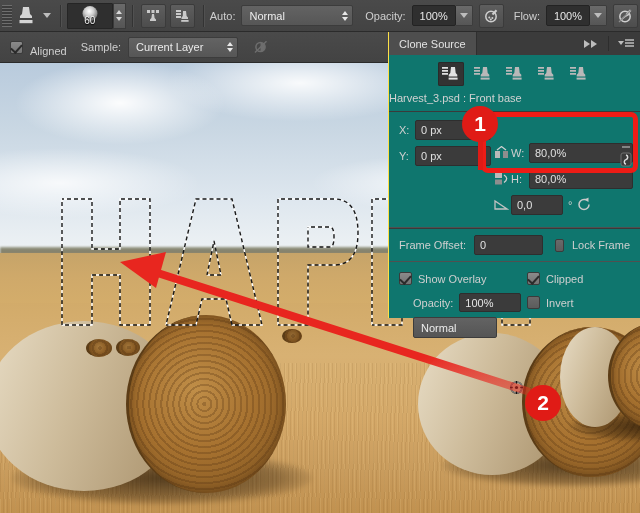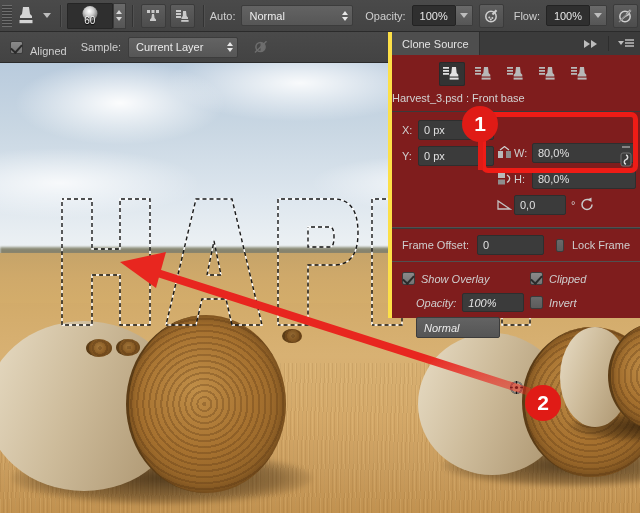--- a/index.html
+++ b/index.html
@@ -136,21 +136,21 @@
     background:radial-gradient(ellipse at center, rgba(40,25,8,.72) 0%, rgba(40,25,8,.35) 55%, rgba(0,0,0,0) 75%);
     filter:blur(2px);
   }
 
   
   .selwrap{position:absolute;left:0;top:0;width:640px;height:450px;pointer-events:none;}
 
   
   .panel {
     position:absolute;left:388px;top:32px;width:252px;height:286px;
-    background:#7f1d1d;border-left:4px solid #fde047;
+    background:#0f766e;border-left:1px solid #fde047;
   }
   .paneltabs{height:23px;background:#3b3b3b;display:flex;align-items:stretch;position:relative;}
   .ptab{padding:0 10px;display:flex;align-items:center;background:#4e4e4e;color:#e3e3e3;font-size:11px;
     border-right:1px solid #2f2f2f;}
   .ptabfill{flex:1;background:#3b3b3b;}
   .ptoolbtn{display:flex;align-items:center;padding:0 5px;}
   .panelbody{padding:0;}
   .srcrow{height:33px;display:flex;align-items:center;justify-content:center;gap:6px;padding-top:4px;}
   .srcbtn{width:26px;height:24px;display:flex;align-items:center;justify-content:center;border-radius:2px;}
   .srcbtn.sel{background:#333;box-shadow:inset 0 0 0 1px #2a2a2a;}
@@ -162,21 +162,21 @@
   .xyfield{width:76px;height:20px;background:#3b3b3b;border:1px solid #2e2e2e;border-radius:2px;
     color:#e0e0e0;display:flex;align-items:center;padding:0 5px;font-size:11px;}
   .whfield{width:104px;height:20px;background:#3b3b3b;border:1px solid #2e2e2e;border-radius:2px;
     color:#e0e0e0;display:flex;align-items:center;padding:0 5px;font-size:11px;}
   .anglefield{width:52px;height:20px;background:#3b3b3b;border:1px solid #2e2e2e;border-radius:2px;
     color:#e0e0e0;display:flex;align-items:center;padding:0 5px;font-size:11px;}
   .sectrow{display:flex;align-items:center;padding:6px 10px;gap:8px;}
   .framefield{width:106px;height:20px;background:#3b3b3b;border:1px solid #2e2e2e;border-radius:2px;
     color:#e0e0e0;display:flex;align-items:center;padding:0 5px;font-size:11px;}
   .ovl{padding:6px 10px;}
-  .ovlgrid{display:flex;font-style:italic;}
+  .ovlgrid{display:flex;}
   .ovlleft{width:128px;}
   .ovlright{flex:1;}
   .ckrow{display:flex;align-items:center;gap:6px;height:21px;margin-bottom:3px;}
   .opfield{width:62px;height:19px;background:#3b3b3b;border:1px solid #2e2e2e;border-radius:2px;
     color:#e6e6e6;display:flex;align-items:center;padding:0 5px;font-size:11px;}
   .blendsel{width:84px;height:21px;background:linear-gradient(#636363,#555);border:1px solid #3c3c3c;
     border-radius:2px;display:flex;align-items:center;justify-content:space-between;padding:0 4px 0 7px;
     color:#ececec;font-size:11px;}
 
   

